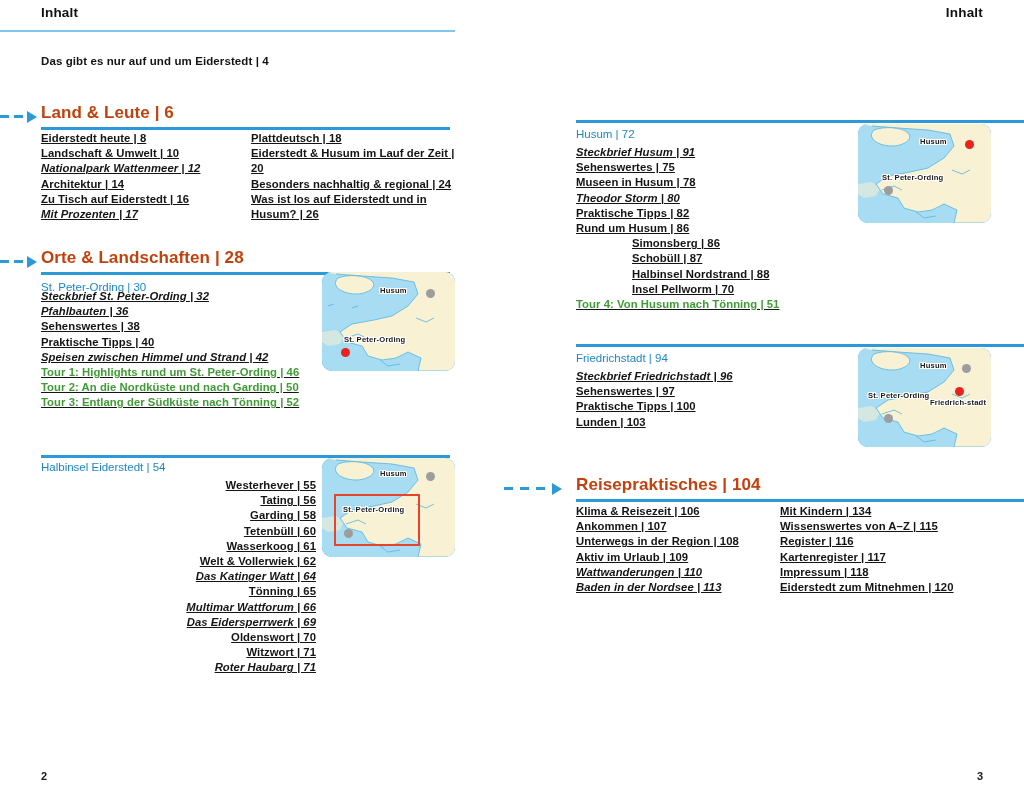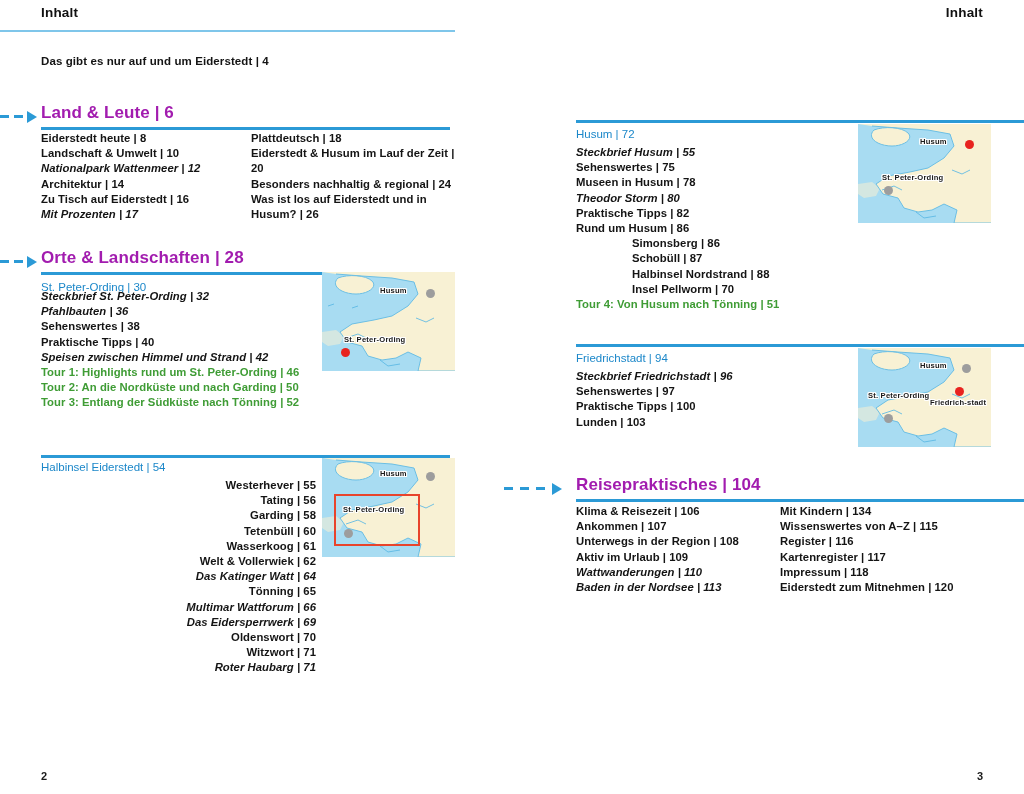--- a/index.html
+++ b/index.html
@@ -78,21 +78,21 @@
     border-top: 6px solid transparent;
     border-bottom: 6px solid transparent;
     border-left: 10px solid #2b9ad6;
   }
   .sec-title {
     position: absolute;
     left: 41px;
     top: 0;
     font-size: 17px;
     font-weight: 700;
-    color: #a21caf;
+    color: #c2410c;
     letter-spacing: .1px;
     white-space: nowrap;
   }
   .sec-rule {
     position: absolute;
     left: 41px;
     top: 24px;
     height: 2.5px;
     background: #2b9ad6;
   }
@@ -112,31 +112,33 @@
   }
 
   
   .entries {
     position: absolute;
     font-size: 11.3px;
     line-height: 15.2px;
     color: #141414;
     font-weight: 700;
     letter-spacing: .05px;
+    text-decoration: underline;
   }
   .entries .e { white-space: normal; }
   .entries .it { font-style: italic; font-weight: 700; }
   .entries .green { color: #3f9c35; }
   .entries .indent { padding-left: 56px; }
 
   
   .map {
     position: absolute;
     background: #0ea5e9;
     overflow: hidden;
+    border-radius: 10px;
   }
   .map svg { display: block; }
   .map-label {
     position: absolute;
     font-size: 7.6px;
     font-weight: 700;
     color: #1a1a1a;
     letter-spacing: .2px;
     line-height: 8.6px;
     white-space: nowrap;
@@ -293,21 +295,21 @@
   <div class="folio folio-left">2</div>
 </div>
 
 <div class="page page-right">
 
   <div class="runhead runhead-right">Inhalt</div>
 
   <div class="sub-rule" style="left:64px; top:120px; width:448px;"></div>
   <div class="sub-title" style="left:64px; top:128px;">Husum | 72</div>
   <div class="entries" style="left:64px; top:145px; width:280px;">
-      <div class="e it">Steckbrief Husum | 55</div>
+      <div class="e it">Steckbrief Husum | 91</div>
       <div class="e">Sehenswertes | 75</div>
       <div class="e">Museen in Husum | 78</div>
       <div class="e it">Theodor Storm | 80</div>
       <div class="e">Praktische Tipps | 82</div>
       <div class="e">Rund um Husum | 86</div>
       <div class="e indent">Simonsberg | 86</div>
       <div class="e indent">Schobüll | 87</div>
       <div class="e indent">Halbinsel Nordstrand | 88</div>
       <div class="e indent">Insel Pellworm | 70</div>
       <div class="e green">Tour 4: Von Husum nach Tönning | 51</div>

